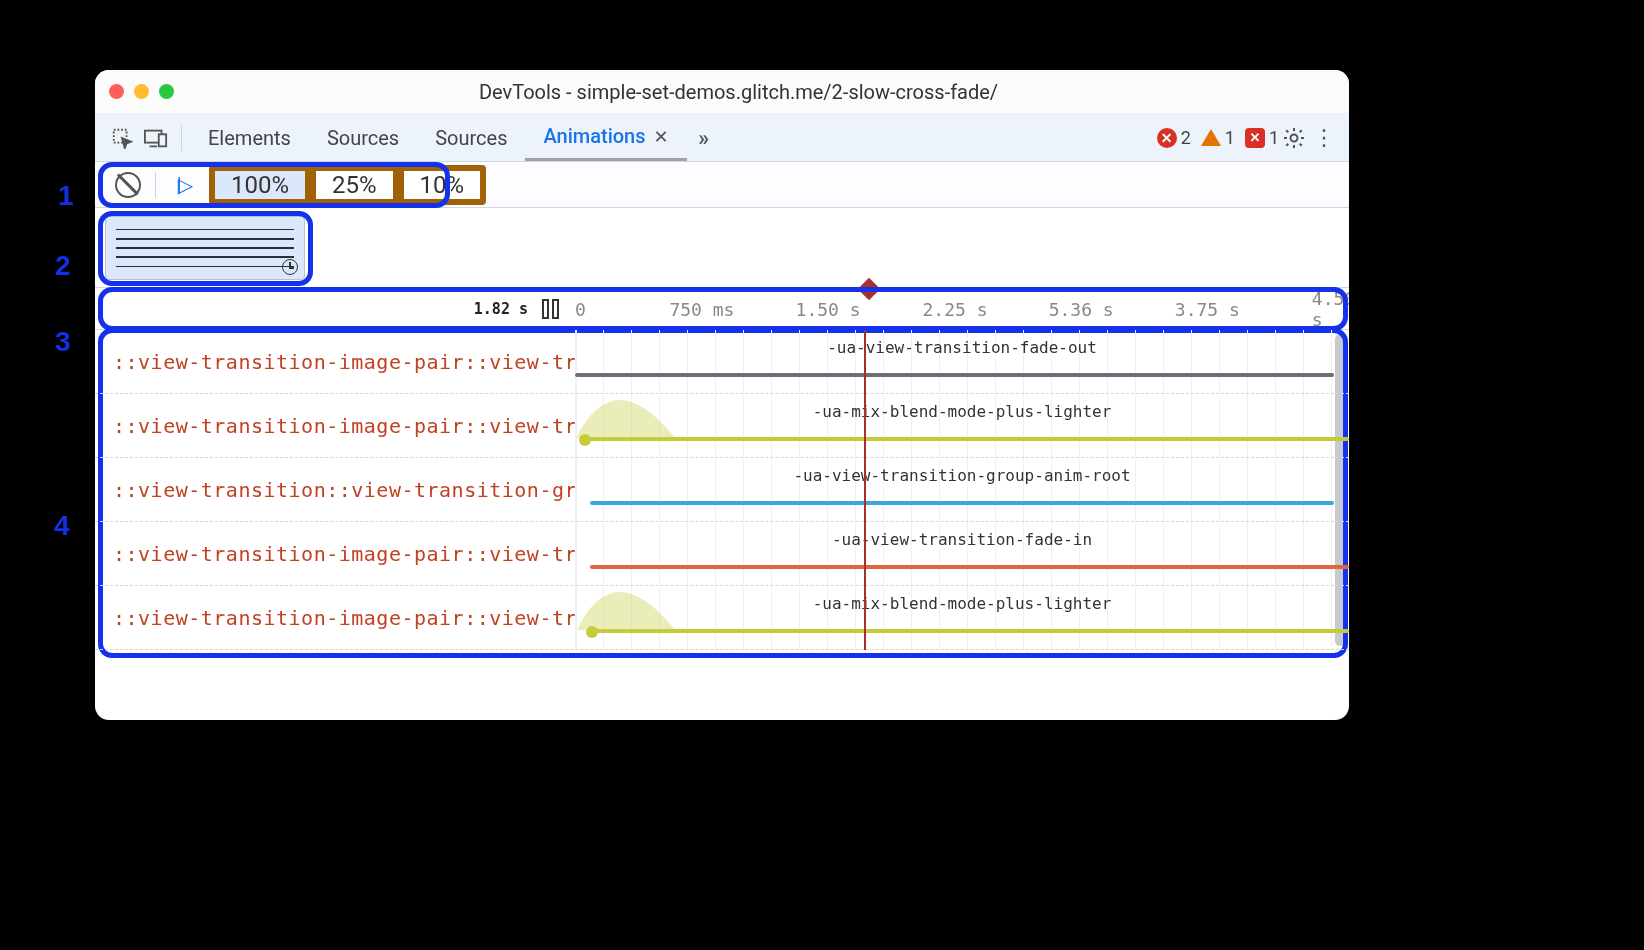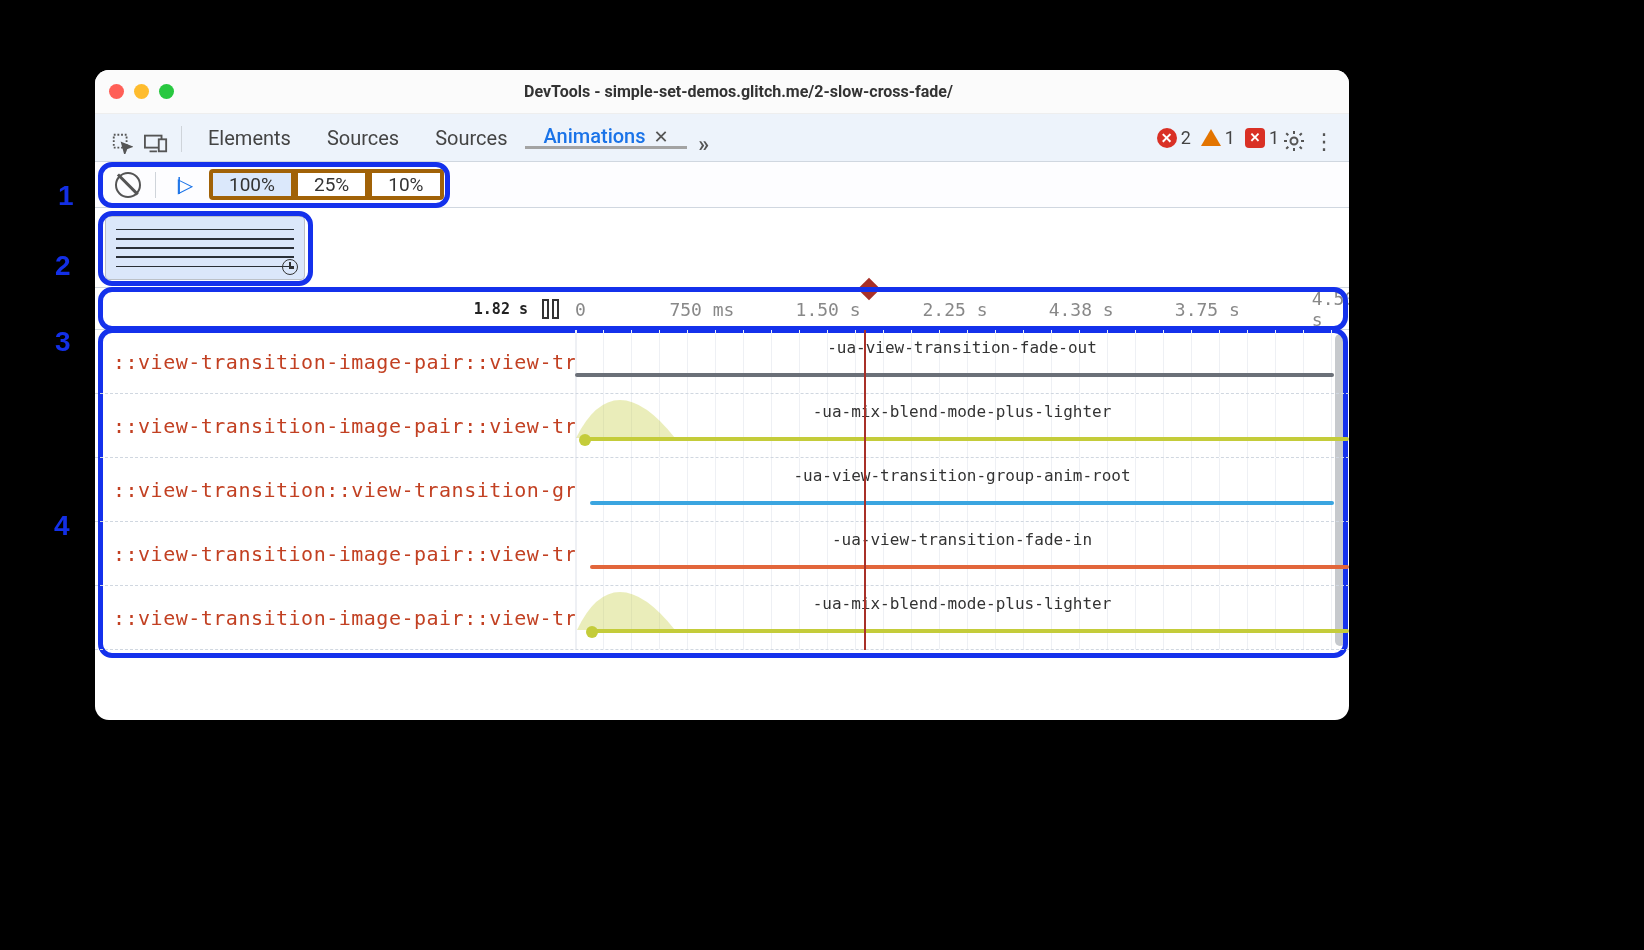--- a/index.html
+++ b/index.html
@@ -9,47 +9,47 @@
     position:absolute; left:95px; top:70px; width:1254px; height:650px;
     background:#fff; border-radius:14px; overflow:hidden; box-shadow:0 10px 40px rgba(0,0,0,.4);
   }
   
   .titlebar {
     height:44px; background:#fbfbfb; display:flex; align-items:center; padding:0 14px; border-bottom:1px solid rgba(0,0,0,.05);
   }
   .traffic { display:flex; gap:10px; }
   .dot { width:15px; height:15px; border-radius:50%; }
   .dot.red{background:#ff5f57}.dot.yellow{background:#febc2e}.dot.green{background:#28c840}
-  .title { flex:1; text-align:center; font-size:16px; font-weight:700; color:#333;margin-left:28px; }
+  .title { flex:1; text-align:center; font-size:20px; font-weight:400; color:#333;margin-left:28px; }
 
   
   .tabbar {
     height:48px; background:#edf3fb; border-bottom:1px solid #d0d7e0;
-    display:flex; padding:12px 10px; gap:0;
+    display:flex; align-items:center; padding:0 10px; gap:0;
   }
   .tabbar .ico, .tabbar .tab, .tabbar .right-ico { display:flex; align-items:center; justify-content:center; }
   .tabbar .ico { width:34px; height:34px; color:#555; }
   .tab { padding:0 18px; height:100%; display:flex; align-items:center; font-size:20px; color:#444; cursor:default; }
   .tab.active { color:#1a73e8; border-bottom:3px solid #a3a3a3; font-weight:500; }
   .tab .x { margin-left:8px; color:#555; font-size:18px; }
   .tabbar .spacer { flex:1; }
   .status-group { display:flex; gap:10px; align-items:center; }
   .status-item { display:flex; align-items:center; gap:4px; font-size:18px; color:#444; }
   .badge-circle{width:20px;height:20px;border-radius:50%;display:flex;align-items:center;justify-content:center;color:#fff;font-size:14px;font-weight:700}
   .badge-tri{width:0;height:0;border-left:10px solid transparent;border-right:10px solid transparent;border-bottom:17px solid #e37400;position:relative}
   .badge-sq{width:20px;height:20px;border-radius:4px;background:#d93025;display:flex;align-items:center;justify-content:center;color:#fff;font-size:13px;font-weight:700}
   .gear,.kebab{width:30px;height:30px;display:flex;align-items:center;justify-content:center;color:#555}
   
   
   .toolbar-row { height:46px; border-bottom:1px solid #d0d7e0; display:flex; align-items:center; padding:0 10px; background:#fdfdff; position:relative;}
   .tb-clear{width:26px;height:26px;border:2.5px solid #555;border-radius:50%;position:relative;margin:0 10px}
   .tb-clear::after{content:"";position:absolute;left:-3px;top:9px;width:28px;height:2.5px;background:#555;transform:rotate(45deg)}
   .tb-resume{margin-left:10px;color:#1a73e8;font-size:20px;width:26px;text-align:center; letter-spacing:-4px;}
   .speed-group{display:flex;margin-left:14px}
-  .speed-btn{padding:0 16px;border:4px solid #a16207;font-size:19px;color:#333;background:#fff;margin-left:-1px}
+  .speed-btn{padding:0 16px;border:6px solid #a16207;font-size:24px;color:#333;background:#fff;margin-left:-1px}
   .speed-btn.selected{background:#dbe8fb;}
   .speed-btn:first-child{border-top-left-radius:4px;border-bottom-left-radius:4px}
   .speed-btn:last-child{border-top-right-radius:4px;border-bottom-right-radius:4px}
   
   
   .callout-box{position:absolute;border:5px solid #1431ec;border-radius:14px;pointer-events:none}
   .c1{left:3px;top:0px;width:352px;height:46px}
   
   
   .capture-row{height:80px;border-bottom:1px solid #d0d7e0;padding:8px 10px;display:flex;align-items:flex-start;background:#fff;position:relative}
@@ -196,21 +196,21 @@
             <span></span>
             <span></span>
           </div>
       </div>
       <div class="ruler-scale" id="ruler-scale">
         <div class="diamond" style="left: calc(38% - 8px);"></div>
       <span class="tick" style="left: 0%; transform: translateY(-50%);">0</span>
           <span class="tick" style="left: 16.4%; transform: translate(-50%, -50%);">750 ms</span>
           <span class="tick" style="left: 32.7%; transform: translate(-50%, -50%);">1.50 s</span>
           <span class="tick" style="left: 49.1%; transform: translate(-50%, -50%);">2.25 s</span>
-          <span class="tick" style="left: 65.4%; transform: translate(-50%, -50%);">4.38 s</span>
+          <span class="tick" style="left: 65.4%; transform: translate(-50%, -50%);">5.36 s</span>
           <span class="tick" style="left: 81.7%; transform: translate(-50%, -50%);">3.75 s</span>
           <span class="tick" style="left: 98%; transform: translate(-50%, -50%);">4.50 s</span>
         </div>
       <div class="callout-box c3"></div>
     </div>
 
     <div class="tracks" id="tracks">
       <div class="playhead" style="left: 768.8px;"></div>
       <div class="sbar"></div>
       <div class="callout-box c4"></div>

